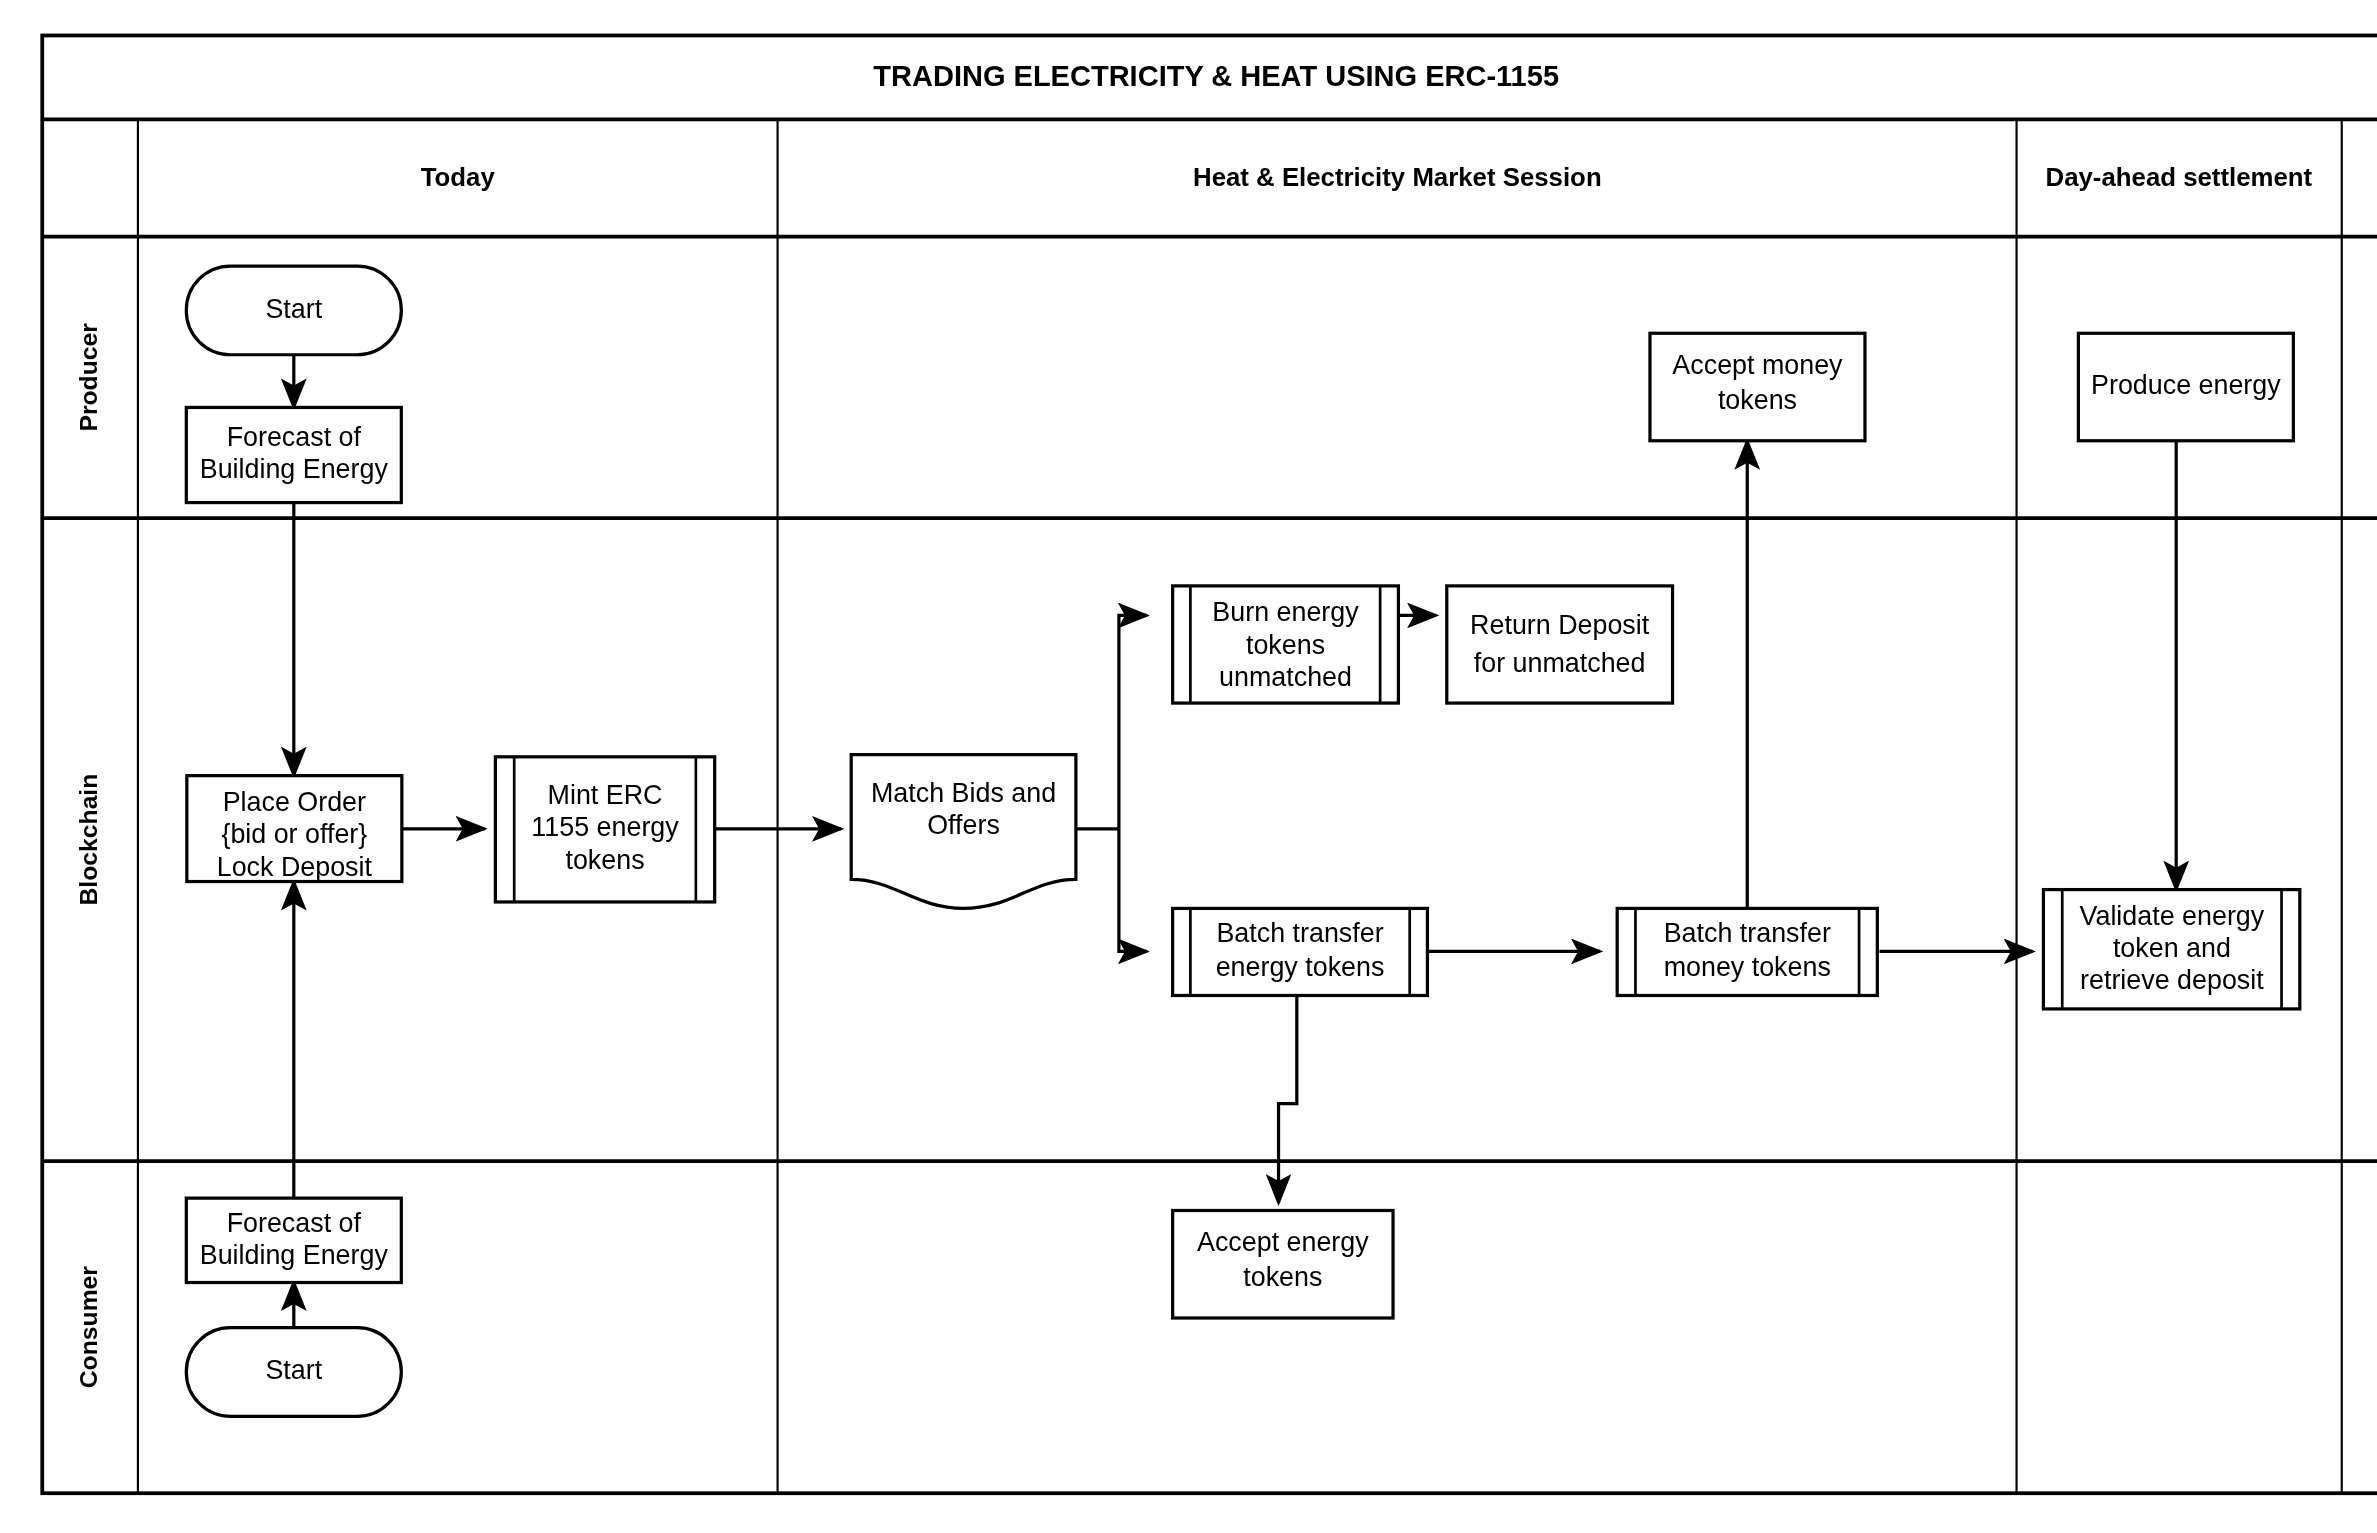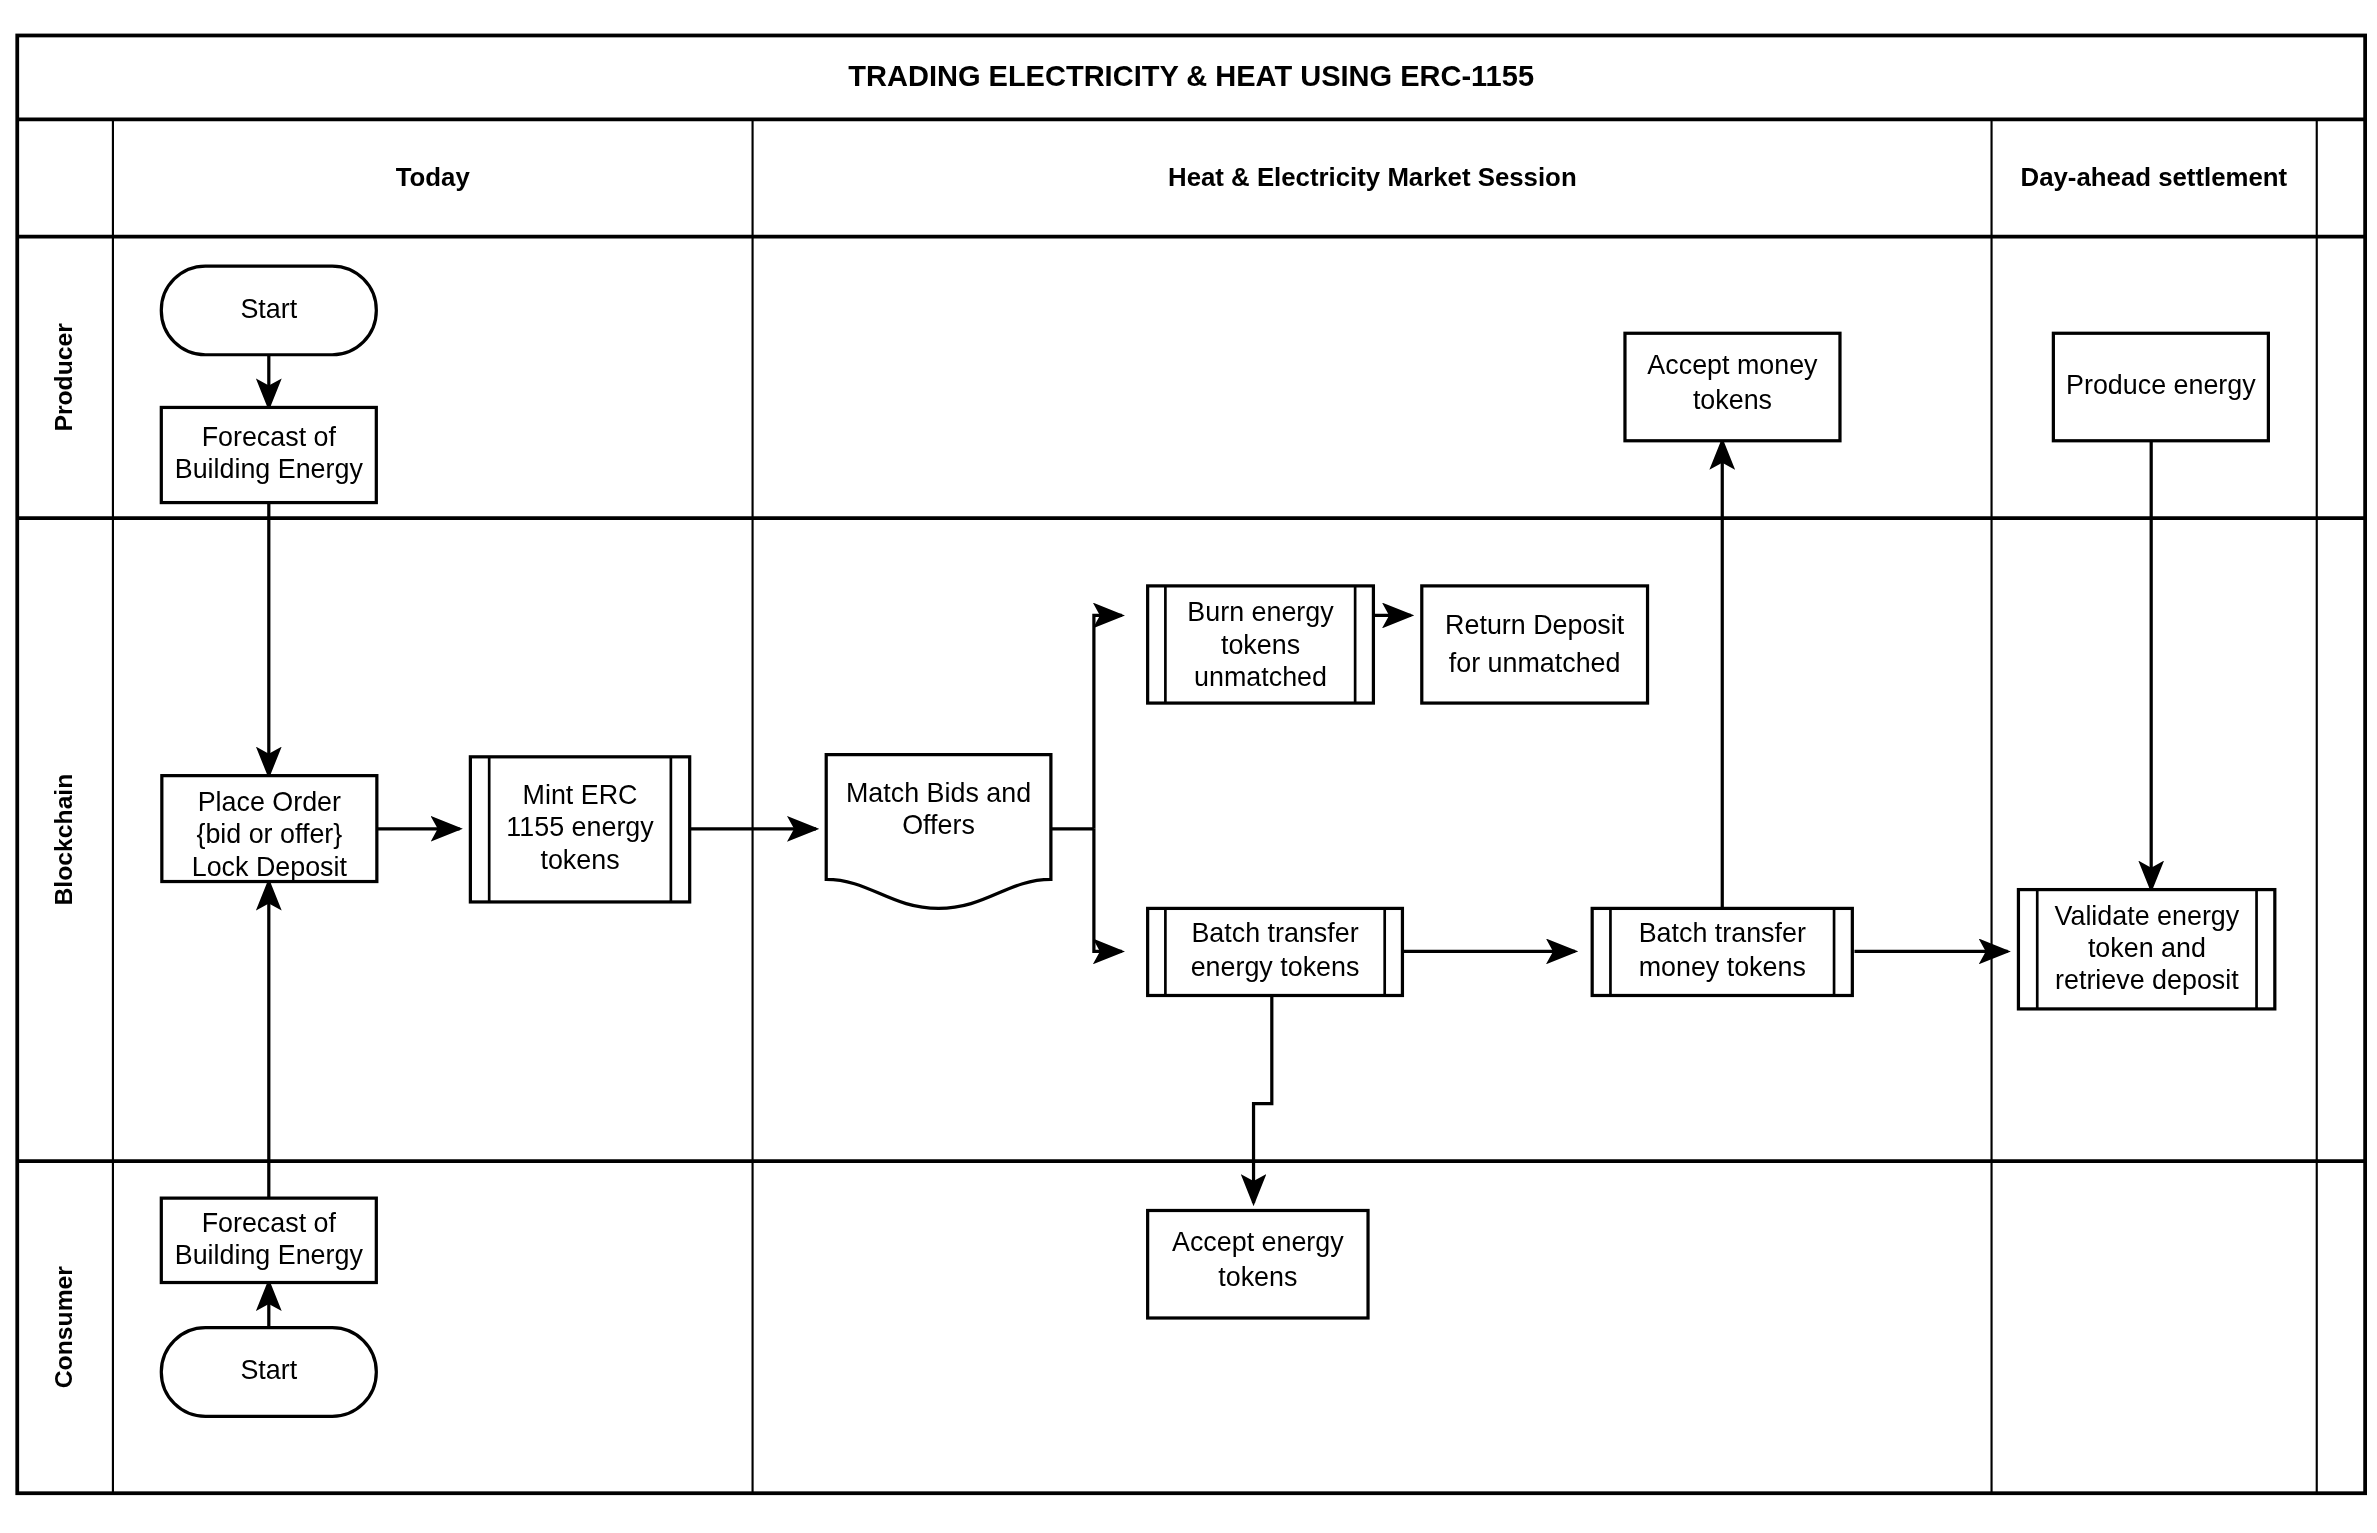--- a/index.html
+++ b/index.html
@@ -11,20 +11,21 @@
   body {
     width: 2377px;
     height: 1533px;
     font-family: "Liberation Sans", sans-serif;
     overflow: hidden;
   }
   #diagram-root {
     position: relative;
     width: 2023px;
     height: 1533px;
+    margin-left: 25px;
   }
   svg#flow {
     display: block;
     width: 2377px;
     height: 1533px;
   }
   .frame-line {
     fill: none;
     stroke: #000000;
     stroke-width: 7;

